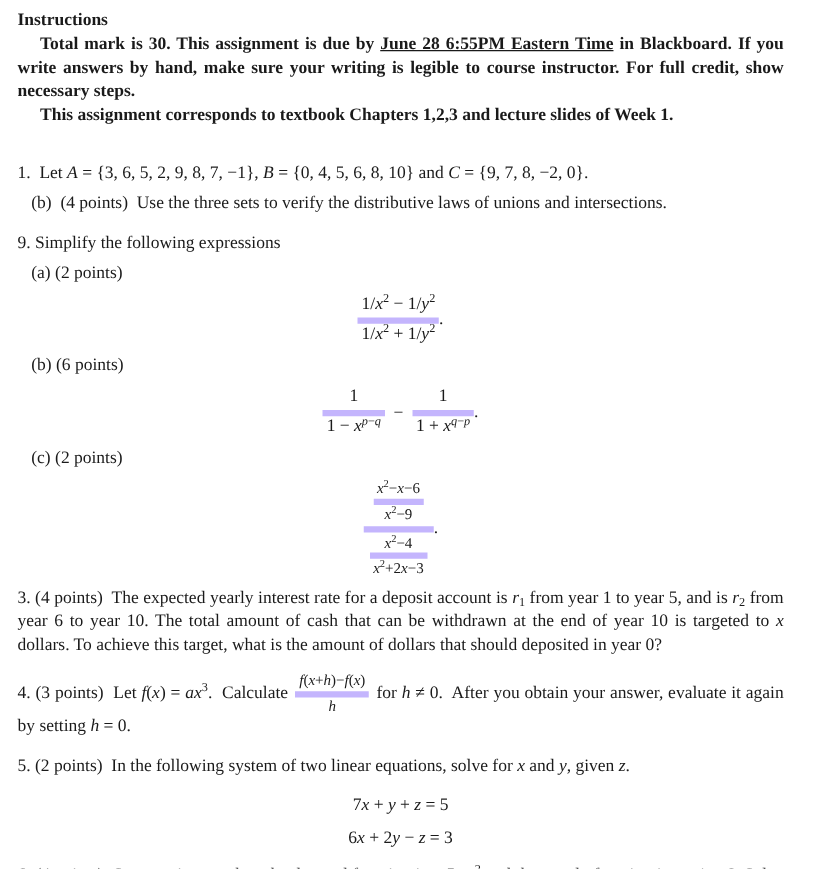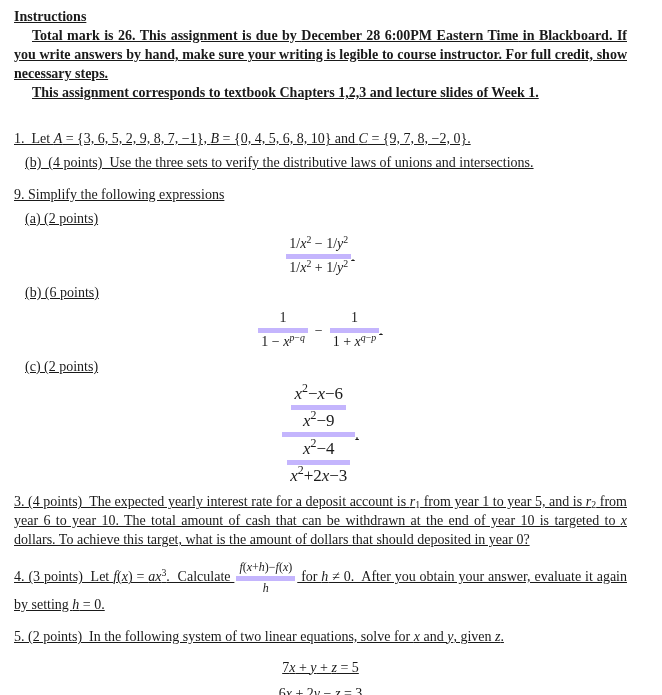--- a/index.html
+++ b/index.html
@@ -12,21 +12,20 @@
     color: #1a1a1a;
     font-family: "Liberation Serif", "DejaVu Serif", serif;
     font-size: 14px;
     line-height: 19px;
   }
   .page {
     box-sizing: border-box;
     width: 641px; height: 695px;
     padding: 7px 14px 0 14px;
     overflow: hidden;
-    text-decoration: underline;
   }
   p { margin: 0; }
   .b { font-weight: bold; }
   .just { text-align: justify; }
   .indent { text-indent: 18px; }
   .ul { text-decoration: underline; }
   i { font-style: italic; }
   sup, sub { font-size: 0.7em; line-height: 0; }
   sub { vertical-align: -0.25em; }
   sup { vertical-align: 0.55em; }
@@ -54,38 +53,38 @@
   .frac .den { padding: 1px 3px 0 3px; }
   .op { display: inline-block; margin: 0 7px; vertical-align: middle; }
   .tail { vertical-align: middle; }
 
   .frac.inline {
     font-size: 12px;
     line-height: 1.12;
     margin: 0 2px;
   }
   .frac.small {
-    font-size: 17px;
+    font-size: 12px;
     line-height: 1.15;
   }
   .bigfrac > .num { padding: 0 5px 2px 5px; }
   .bigfrac > .den { padding: 2px 5px 0 5px; }
 
   .eqs { margin: 12px 0 0 0; }
   .eq { text-align: center; }
   .eq + .eq { margin-top: 7px; }
 </style>
 </head>
 <body>
 
 <div class="page">
 
   <p class="b">Instructions</p>
 
-  <p class="b just indent"><span>Total mark is 26.  This assignment is due by </span><span class="ul">December 28 6:00PM Eastern Time</span><span> in Blackboard. If you write answers by hand, make sure your writing is legible to course instructor. For full credit, show necessary steps.</span></p>
+  <p class="b just indent"><span>Total mark is 30.  This assignment is due by </span><span class="ul">June 28 6:55PM Eastern Time</span><span> in Blackboard. If you write answers by hand, make sure your writing is legible to course instructor. For full credit, show necessary steps.</span></p>
 
   <p class="b just indent">This assignment corresponds to textbook Chapters 1,2,3 and lecture slides of Week 1.</p>
 
   <p class="just prob1">1.&nbsp; Let <i>A</i> = {3, 6, 5, 2, 9, 8, 7, −1}, <i>B</i> = {0, 4, 5, 6, 8, 10} and <i>C</i> = {9, 7, 8, −2, 0}.</p>
   <p class="just sub">(b)&nbsp; (4 points)&nbsp; Use the three sets to verify the distributive laws of unions and intersections.</p>
 
   <p class="prob2">9. Simplify the following expressions</p>
   <p class="sub">(a)  (2 points)</p>
 
   <div class="dmath">

